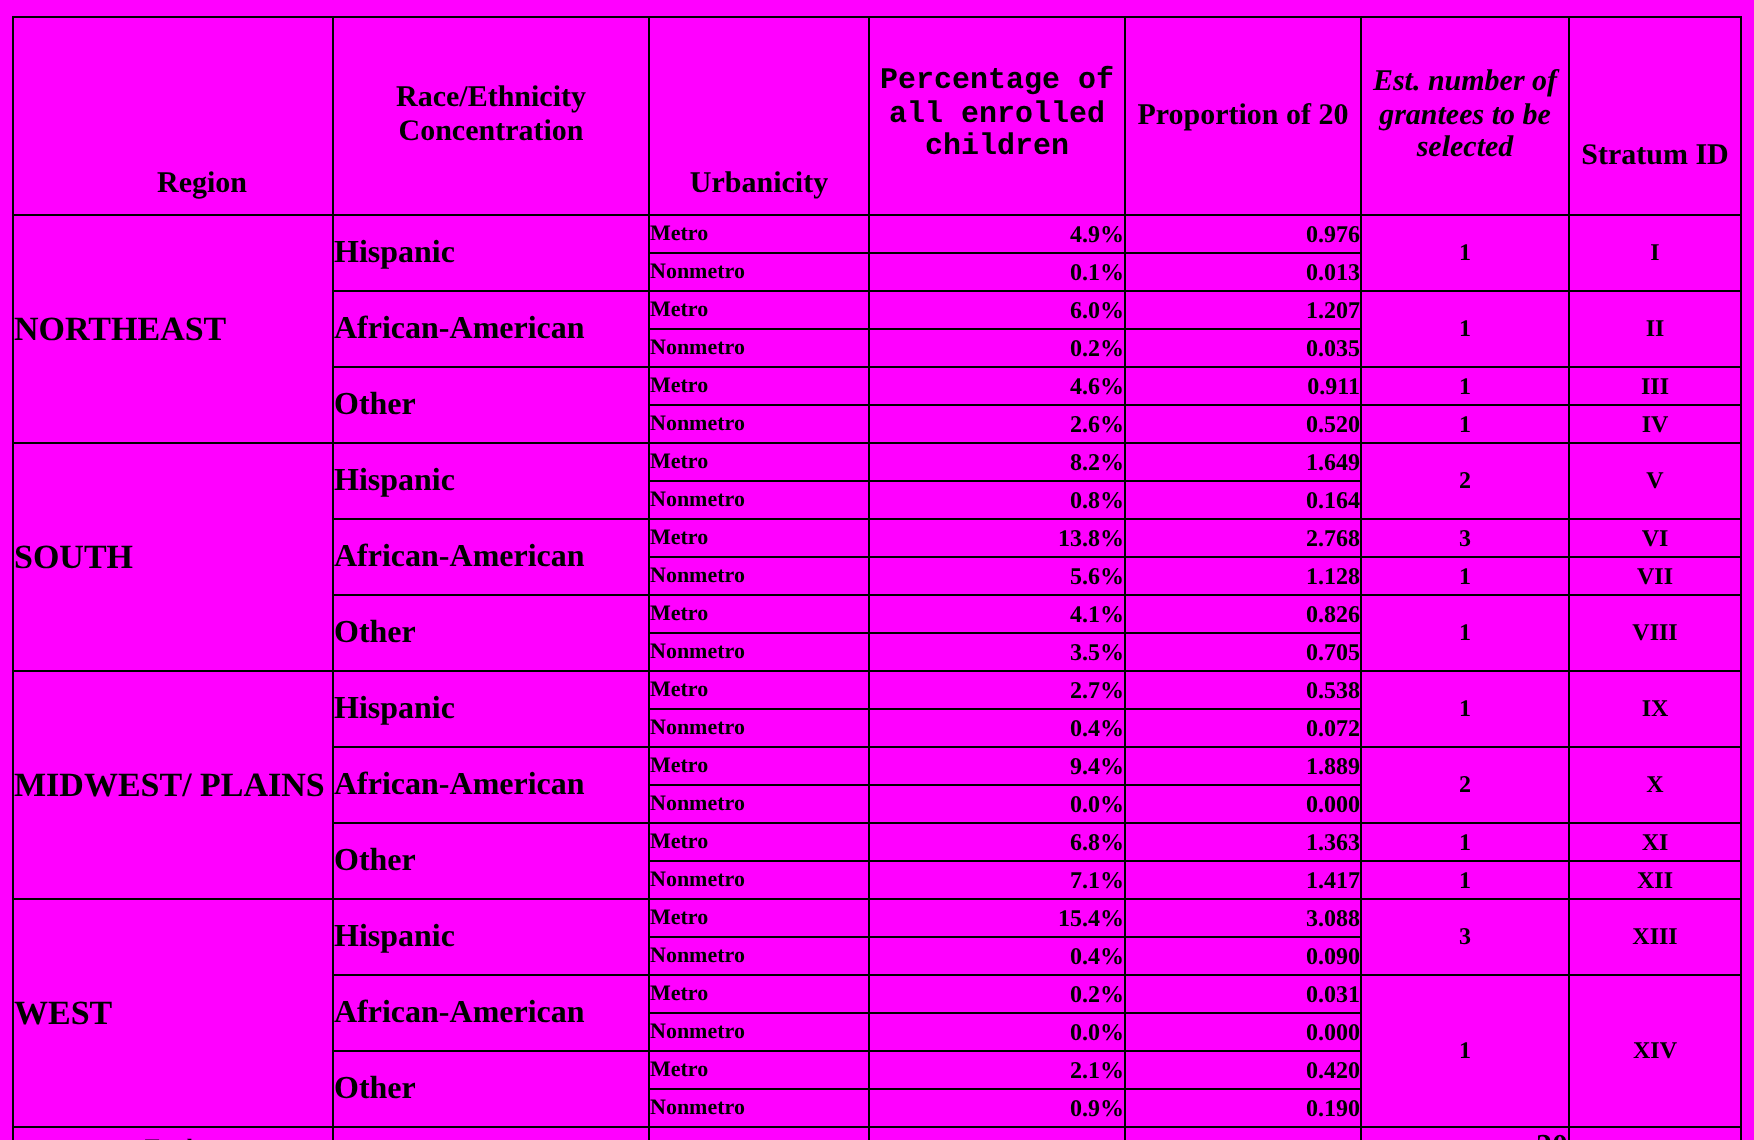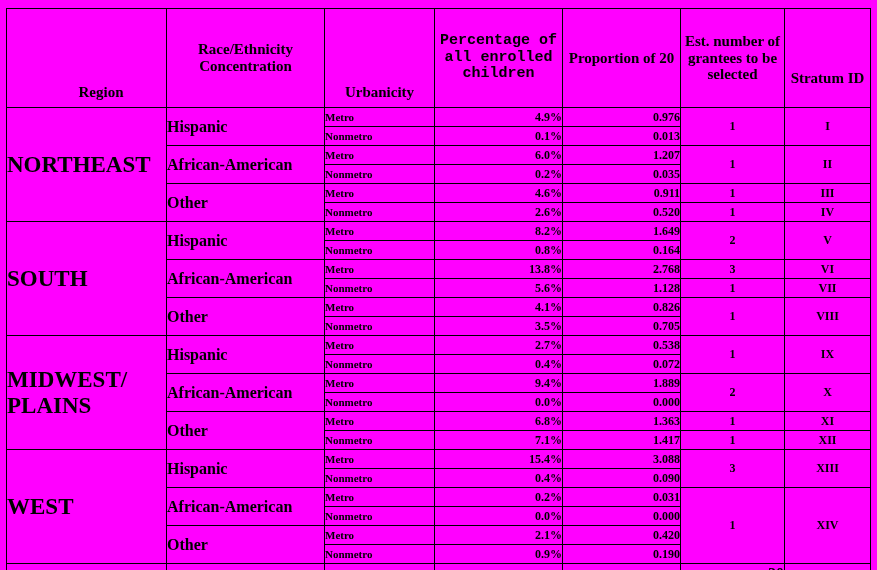--- a/index.html
+++ b/index.html
@@ -50,25 +50,25 @@
     text-align: center;
     line-height: 1.12;
     padding: 3px 3px;
     height: 78px;
   }
   thead th.h-region   { vertical-align: bottom; padding-bottom: 6px; padding-left: 29px; }
   thead th.h-race     { vertical-align: middle; }
   thead th.h-urban    { vertical-align: bottom; padding-bottom: 6px; margin-left: 48px; }
   thead th.h-pct      { vertical-align: middle; font-family: Liberation Mono, monospace; }
   thead th.h-prop     { vertical-align: middle; margin-top: 30px; }
-  thead th.h-est      { vertical-align: middle; }
+  thead th.h-est      { vertical-align: middle; font-style: italic; }
   thead th.h-stratum  { vertical-align: bottom; padding-bottom: 20px; }
 
   td.region-cell {
-    font-size: 23px;
+    font-size: 17px;
     text-align: left;
     padding-left: 6px;
     vertical-align: middle;
     line-height: 1.12;
   }
   td.race-cell {
     font-size: 16px;
     text-align: left;
     padding-left: 5px;
     vertical-align: middle;

